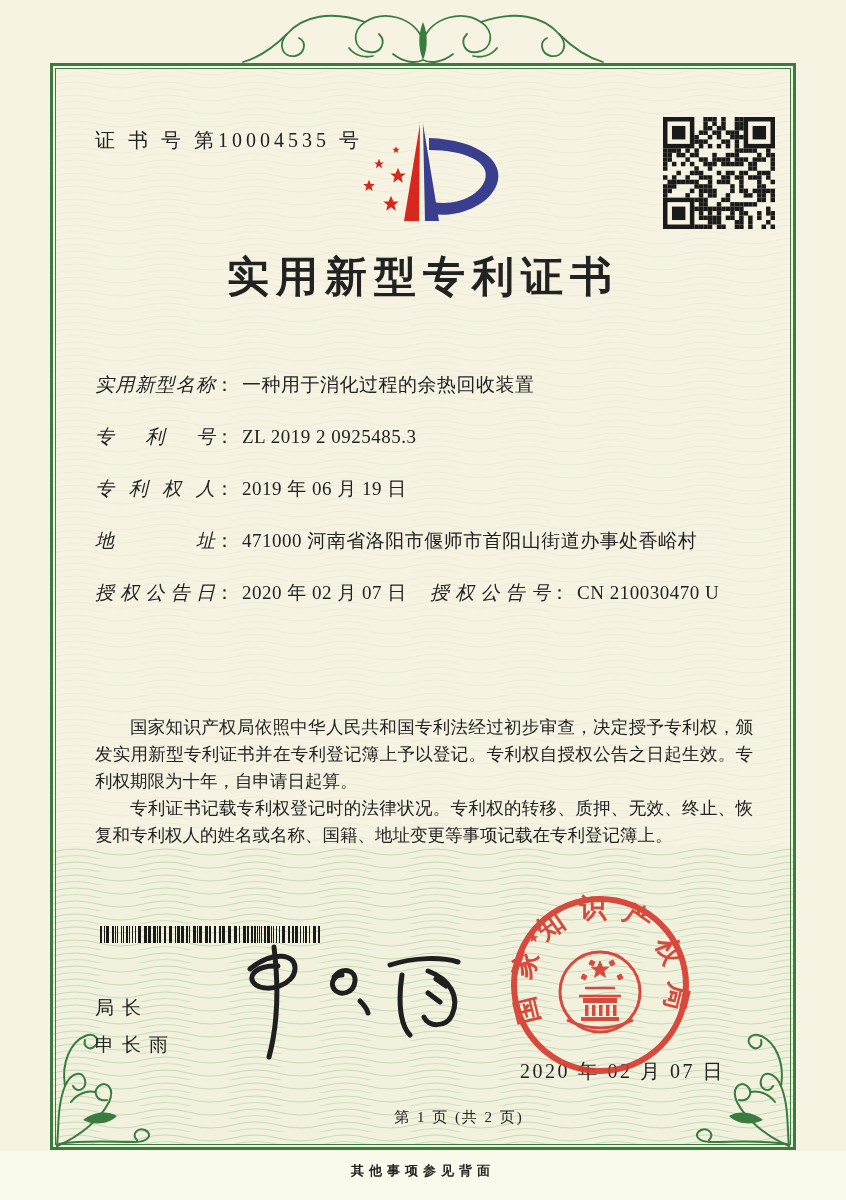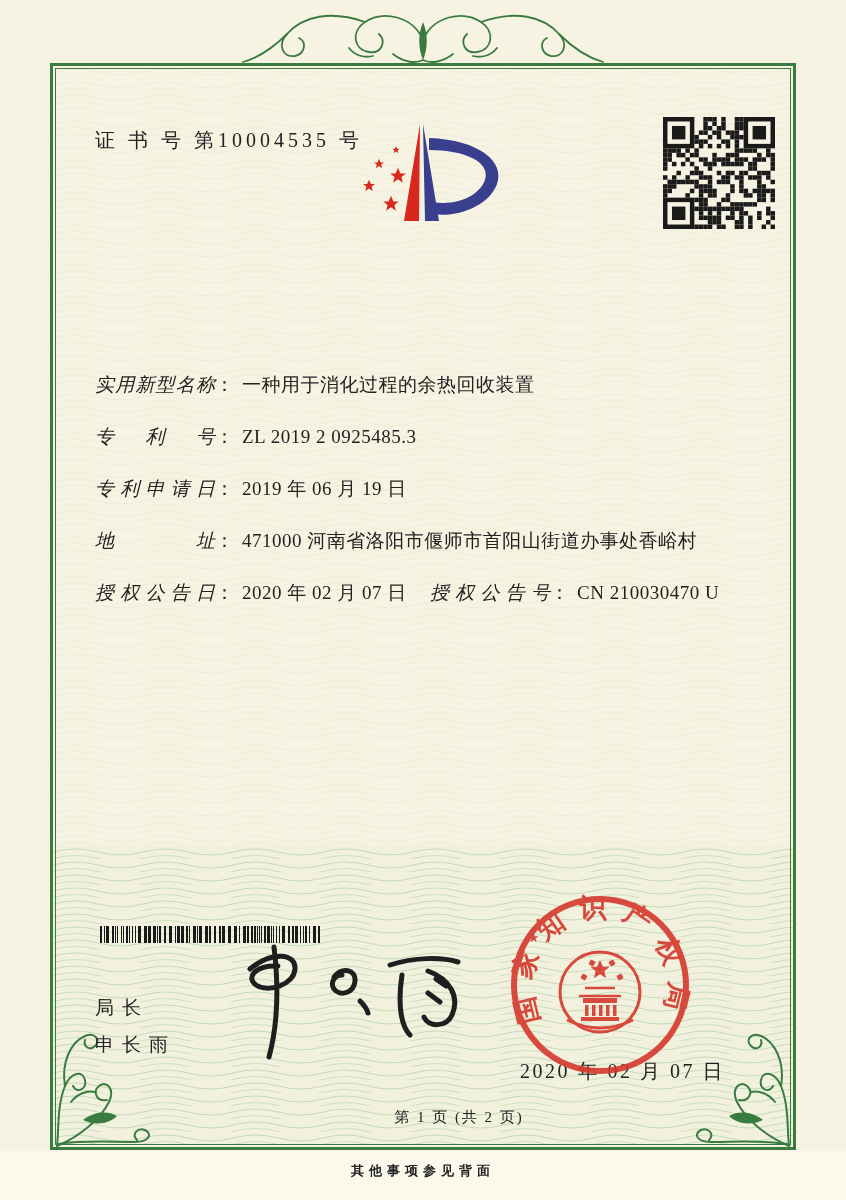--- a/index.html
+++ b/index.html
@@ -366,42 +366,47 @@
         <rect x="53.760000000000005" y="107.52000000000001" width="4.48" height="4.48"></rect>
         <rect x="58.24000000000001" y="107.52000000000001" width="4.48" height="4.48"></rect>
         <rect x="71.68" y="107.52000000000001" width="4.48" height="4.48"></rect>
         <rect x="76.16000000000001" y="107.52000000000001" width="4.48" height="4.48"></rect>
         <rect x="85.12" y="107.52000000000001" width="4.48" height="4.48"></rect>
         <rect x="98.56" y="107.52000000000001" width="4.48" height="4.48"></rect>
         <rect x="107.52000000000001" y="107.52000000000001" width="4.48" height="4.48"></rect>
       </g>
   </svg>
 
+  <div class="abs title">实用新型专利证书</div>
 
   <div class="fields">
     <div class="frow">
       <span class="flabel">实用新型名称</span><span class="fcolon">：</span><span class="fvalue">一种用于消化过程的余热回收装置</span>
     </div>
     <div class="frow">
       <span class="flabel">专利号</span><span class="fcolon">：</span><span class="fvalue">ZL 2019 2 0925485.3</span>
     </div>
     <div class="frow">
-      <span class="flabel">专利申请日</span><span class="fcolon">：</span><span class="fvalue">2019 年 06 月 19 日</span>
+      <span class="flabel">专利权人</span><span class="fcolon">：</span><span class="fvalue">2019 年 06 月 19 日</span>
     </div>
     <div class="frow">
       <span class="flabel">地址</span><span class="fcolon">：</span><span class="fvalue">471000 河南省洛阳市偃师市首阳山街道办事处香峪村</span>
     </div>
     <div class="frow">
       <span class="flabel">授权公告日</span><span class="fcolon">：</span><span class="fvalue">2020 年 02 月 07 日</span>
       <span class="grant-2">
         <span class="flabel">授权公告号</span><span class="fcolon">：</span><span class="fvalue">CN 210030470 U</span>
       </span>
     </div>
   </div>
 
+  <div class="paras">
+    <p>国家知识产权局依照中华人民共和国专利法经过初步审查，决定授予专利权，颁发实用新型专利证书并在专利登记簿上予以登记。专利权自授权公告之日起生效。专利权期限为十年，自申请日起算。</p>
+    <p>专利证书记载专利权登记时的法律状况。专利权的转移、质押、无效、终止、恢复和专利权人的姓名或名称、国籍、地址变更等事项记载在专利登记簿上。</p>
+  </div>
 
   <svg class="barcode-svg" width="226" height="18" aria-hidden="true">
     <g id="bc-g" fill="#1a1a1a">
         <rect x="0" y="0" width="2" height="17"></rect>
         <rect x="4" y="0" width="1" height="17"></rect>
         <rect x="6" y="0" width="3" height="17"></rect>
         <rect x="12" y="0" width="2" height="17"></rect>
         <rect x="15" y="0" width="1" height="17"></rect>
         <rect x="17" y="0" width="1" height="17"></rect>
         <rect x="21" y="0" width="1" height="17"></rect>

